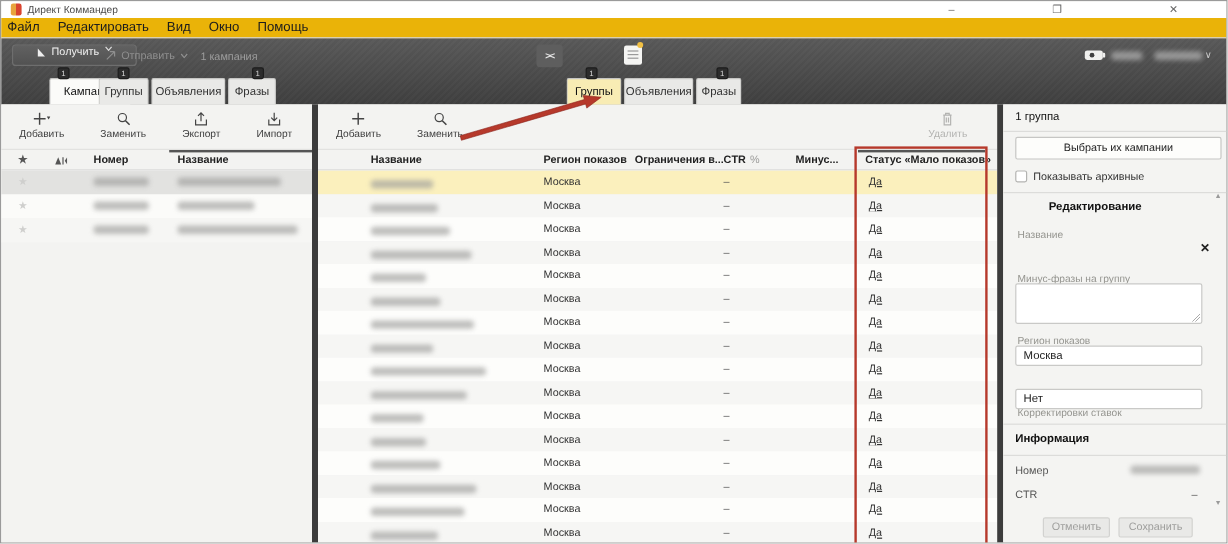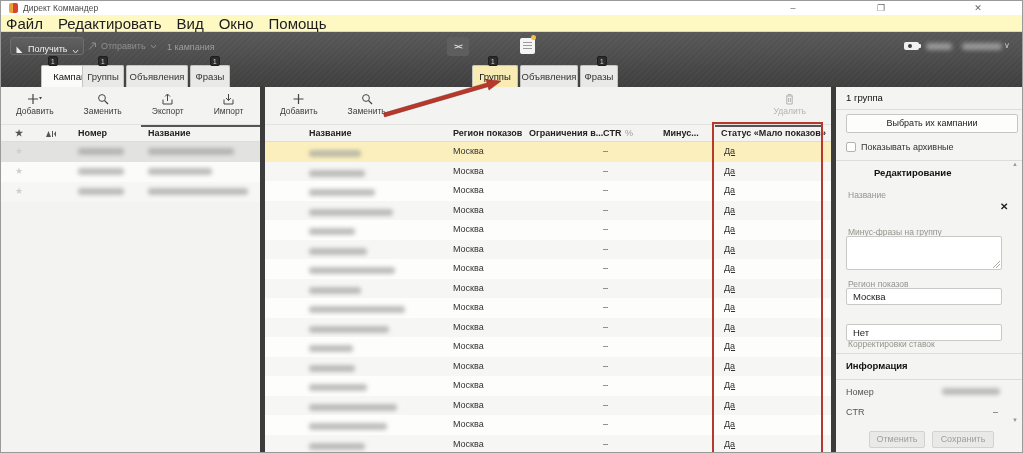--- a/index.html
+++ b/index.html
@@ -7,30 +7,30 @@
   .window{position:relative;width:1023px;height:453px;background:#f2f2f0;overflow:hidden;
           border:1px solid #9a9a9a;}
   
   .titlebar{position:absolute;top:0;left:0;right:0;height:14px;background:#ffffff;}
   .app-icon{position:absolute;left:8px;top:2px;width:9px;height:10px;border-radius:2px;
             background:linear-gradient(90deg,#e8a33d 0 50%,#d9432f 50% 100%);}
   .app-title{position:absolute;left:22px;top:2px;font-size:8.5px;color:#4a4a4a;}
   .winctl{position:absolute;top:1px;width:14px;height:12px;text-align:center;font-size:9px;
           color:#666;line-height:12px;cursor:default;}
   
-  .menubar{position:absolute;top:14px;left:0;right:0;height:17px;background:#fef9c3;
+  .menubar{position:absolute;top:14px;left:0;right:0;height:17px;background:#eab308;
            border-bottom:1px solid #d8d8d6;display:flex;align-items:center;gap:15px;
-           padding-left:5px;font-size:15px;color:#1d1d1d;}
+           padding-left:5px;font-size:11px;color:#1d1d1d;}
   .menubar span{cursor:default;}
   
   .chrome{position:absolute;top:31px;left:0;right:0;height:55px;
           background:repeating-linear-gradient(135deg,rgba(255,255,255,.025) 0 2px,transparent 2px 4px),
                      linear-gradient(#585858,#3e3e3e);}
-  .btn-receive{position:absolute;left:9px;top:5px;height:18px;padding:0 4px;display:flex;
-               align-items:flex-end;gap:4px;background:linear-gradient(#616161,#525252);
+  .btn-receive{position:absolute;left:9px;top:5px;height:18px;padding:0 19px;display:flex;
+               align-items:flex-start;gap:4px;background:linear-gradient(#616161,#525252);
                border:1px solid #6e6e6e;border-radius:3px;color:#f2f2f2;font-size:9px;}
   .btn-send{position:absolute;left:86px;top:5px;height:18px;display:flex;align-items:center;
             gap:4px;color:#8f8f8f;font-size:9px;}
   .campaign-count{position:absolute;left:166px;top:10px;color:#9d9d9d;font-size:9px;}
   .icon-collapse{position:absolute;left:446px;top:5px;width:22px;height:19px;border-radius:3px;
                  background:#5e5e5e;color:#e6e6e6;font-size:8px;font-weight:bold;
                  display:flex;align-items:center;justify-content:center;letter-spacing:-1px;}
   .icon-journal{position:absolute;left:519px;top:6px;width:15px;height:16px;background:#f5f5f3;
                 border-radius:2px;}
   .icon-journal:before{content:"";position:absolute;left:3px;top:4px;width:9px;height:1px;background:#9a9a9a;box-shadow:0 3px 0 #9a9a9a,0 6px 0 #9a9a9a;}

